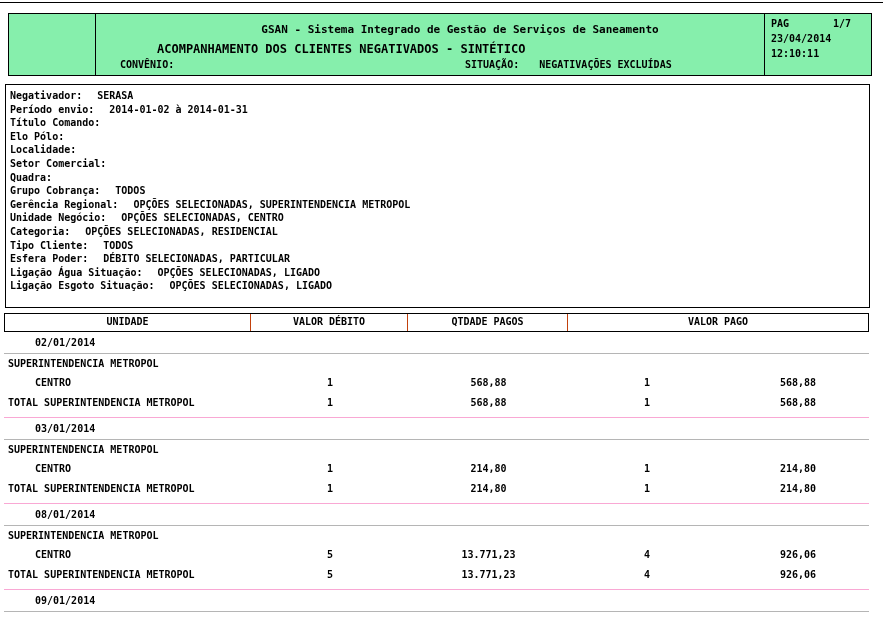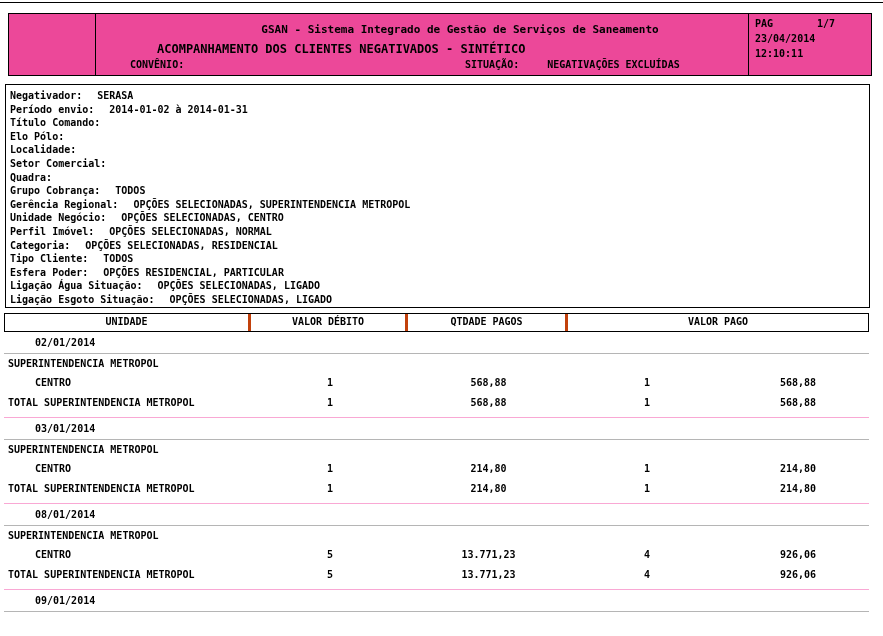--- a/index.html
+++ b/index.html
@@ -7,41 +7,41 @@
   body {
     width: 883px; height: 636px;
     font-family: "DejaVu Sans Mono", "Liberation Mono", monospace;
     font-weight: bold; color: #000;
   }
   .page { position: relative; width: 883px; height: 636px; background: #fff; overflow: hidden; }
 
   .top-rule { position: absolute; top: 2px; left: 0; width: 883px; height: 0; border-top: 1px solid #000; }
 
   
-  .header-box { position: absolute; left: 8px; top: 13px; width: 864px; height: 63px; border: 1px solid #000; background: #ec4899; }
+  .header-box { position: absolute; left: 8px; top: 13px; width: 864px; height: 63px; border: 1px solid #000; background: #86efac; }
   .logo-cell { position: absolute; left: 0; top: 0; height: 100%; width: 87px; border-right: 1px solid #000; }
-  .pag-cell { position: absolute; right: 16px; top: 0; height: 100%; width: 107px; border-left: 1px solid #000; font-size: 10px; padding: 4px 6px 0 6px; }
+  .pag-cell { position: absolute; right: 0; top: 0; height: 100%; width: 107px; border-left: 1px solid #000; font-size: 10px; padding: 4px 6px 0 6px; }
   .pag-line { display: flex; justify-content: space-between; padding-right: 14px; }
   .pag-date, .pag-time { margin-top: 4px; }
   .header-center { position: absolute; left: 88px; right: 108px; top: 0; height: 100%; }
   .title1 { margin-top: 9px; text-align: center; font-size: 11px; padding-left: 60px; white-space: nowrap; }
   .title2 { margin-top: 6px; text-align: left; font-size: 12px; padding-left: 60px; white-space: nowrap; }
   .line3 { position: absolute; bottom: 4px; left: 0; right: 0; height: 12px; font-size: 10px; }
-  .convenio { position: absolute; left: 33px; }
+  .convenio { position: absolute; left: 23px; }
   .situacao { position: absolute; left: 368px; white-space: nowrap; }
-  .situacao-value { margin-left: 22px; }
+  .situacao-value { margin-left: 14px; }
 
   
   .filter-box { position: absolute; left: 5px; top: 84px; width: 865px; height: 224px; border: 1px solid #000; padding: 4px 0 0 4px; font-size: 10px; }
   .filter-line { height: 13.6px; line-height: 13.6px; white-space: nowrap; }
   .f-value { margin-left: 15px; }
 
   
   .table-header { position: absolute; left: 4px; top: 313px; width: 865px; height: 19px; border: 1px solid #000; display: flex; font-size: 10px; }
-  .th-cell { border-right: 3px solid #c2410c; text-align: center; line-height: 16px; height: 100%; }
+  .th-cell { border-right: 1px solid #c2410c; text-align: center; line-height: 16px; height: 100%; }
   .th-cell:last-child { border-right: none; flex: 1; }
 
   .table-body { position: absolute; left: 4px; top: 332px; width: 865px; font-size: 10px; }
   .date-row  { height: 22px; line-height: 21px; border-bottom: 1px solid #b5b5b5; padding-left: 31px; }
   .region-row{ height: 19px; line-height: 20px; padding-left: 4px; }
   .row-cells { display: flex; }
   .unit-row  { height: 20px; line-height: 20px; }
   .unit-row .c0 { padding-left: 31px; }
   .total-row { height: 25px; line-height: 20px; border-bottom: 1px solid #f9a8d4; }
   .total-row .c0 { padding-left: 4px; }
@@ -84,24 +84,23 @@
       <div class="filter-line"><span class="f-label">Negativador:</span><span class="f-value">SERASA</span></div>
       <div class="filter-line"><span class="f-label">Período envio:</span><span class="f-value">2014-01-02 à 2014-01-31</span></div>
       <div class="filter-line"><span class="f-label">Título Comando:</span></div>
       <div class="filter-line"><span class="f-label">Elo Pólo:</span></div>
       <div class="filter-line"><span class="f-label">Localidade:</span></div>
       <div class="filter-line"><span class="f-label">Setor Comercial:</span></div>
       <div class="filter-line"><span class="f-label">Quadra:</span></div>
       <div class="filter-line"><span class="f-label">Grupo Cobrança:</span><span class="f-value">TODOS</span></div>
       <div class="filter-line"><span class="f-label">Gerência Regional:</span><span class="f-value">OPÇÕES SELECIONADAS, SUPERINTENDENCIA METROPOL</span></div>
       <div class="filter-line"><span class="f-label">Unidade Negócio:</span><span class="f-value">OPÇÕES SELECIONADAS, CENTRO</span></div>
-      <div class="filter-line"><span class="f-label">Perfil Imóvel:</span><span class="f-value">OPÇÕES SELECIONADAS, NORMAL</span></div>
       <div class="filter-line"><span class="f-label">Categoria:</span><span class="f-value">OPÇÕES SELECIONADAS, RESIDENCIAL</span></div>
       <div class="filter-line"><span class="f-label">Tipo Cliente:</span><span class="f-value">TODOS</span></div>
-      <div class="filter-line"><span class="f-label">Esfera Poder:</span><span class="f-value">OPÇÕES RESIDENCIAL, PARTICULAR</span></div>
+      <div class="filter-line"><span class="f-label">Esfera Poder:</span><span class="f-value">DÉBITO SELECIONADAS, PARTICULAR</span></div>
       <div class="filter-line"><span class="f-label">Ligação Água Situação:</span><span class="f-value">OPÇÕES SELECIONADAS, LIGADO</span></div>
       <div class="filter-line"><span class="f-label">Ligação Esgoto Situação:</span><span class="f-value">OPÇÕES SELECIONADAS, LIGADO</span></div>
     </div>
 
   <div class="table-header" id="thead">
       <div class="th-cell" style="width: 246px;">UNIDADE</div>
       <div class="th-cell" style="width: 157px;">VALOR DÉBITO</div>
       <div class="th-cell" style="width: 160px;">QTDADE PAGOS</div>
       <div class="th-cell">VALOR PAGO</div>
     </div>

